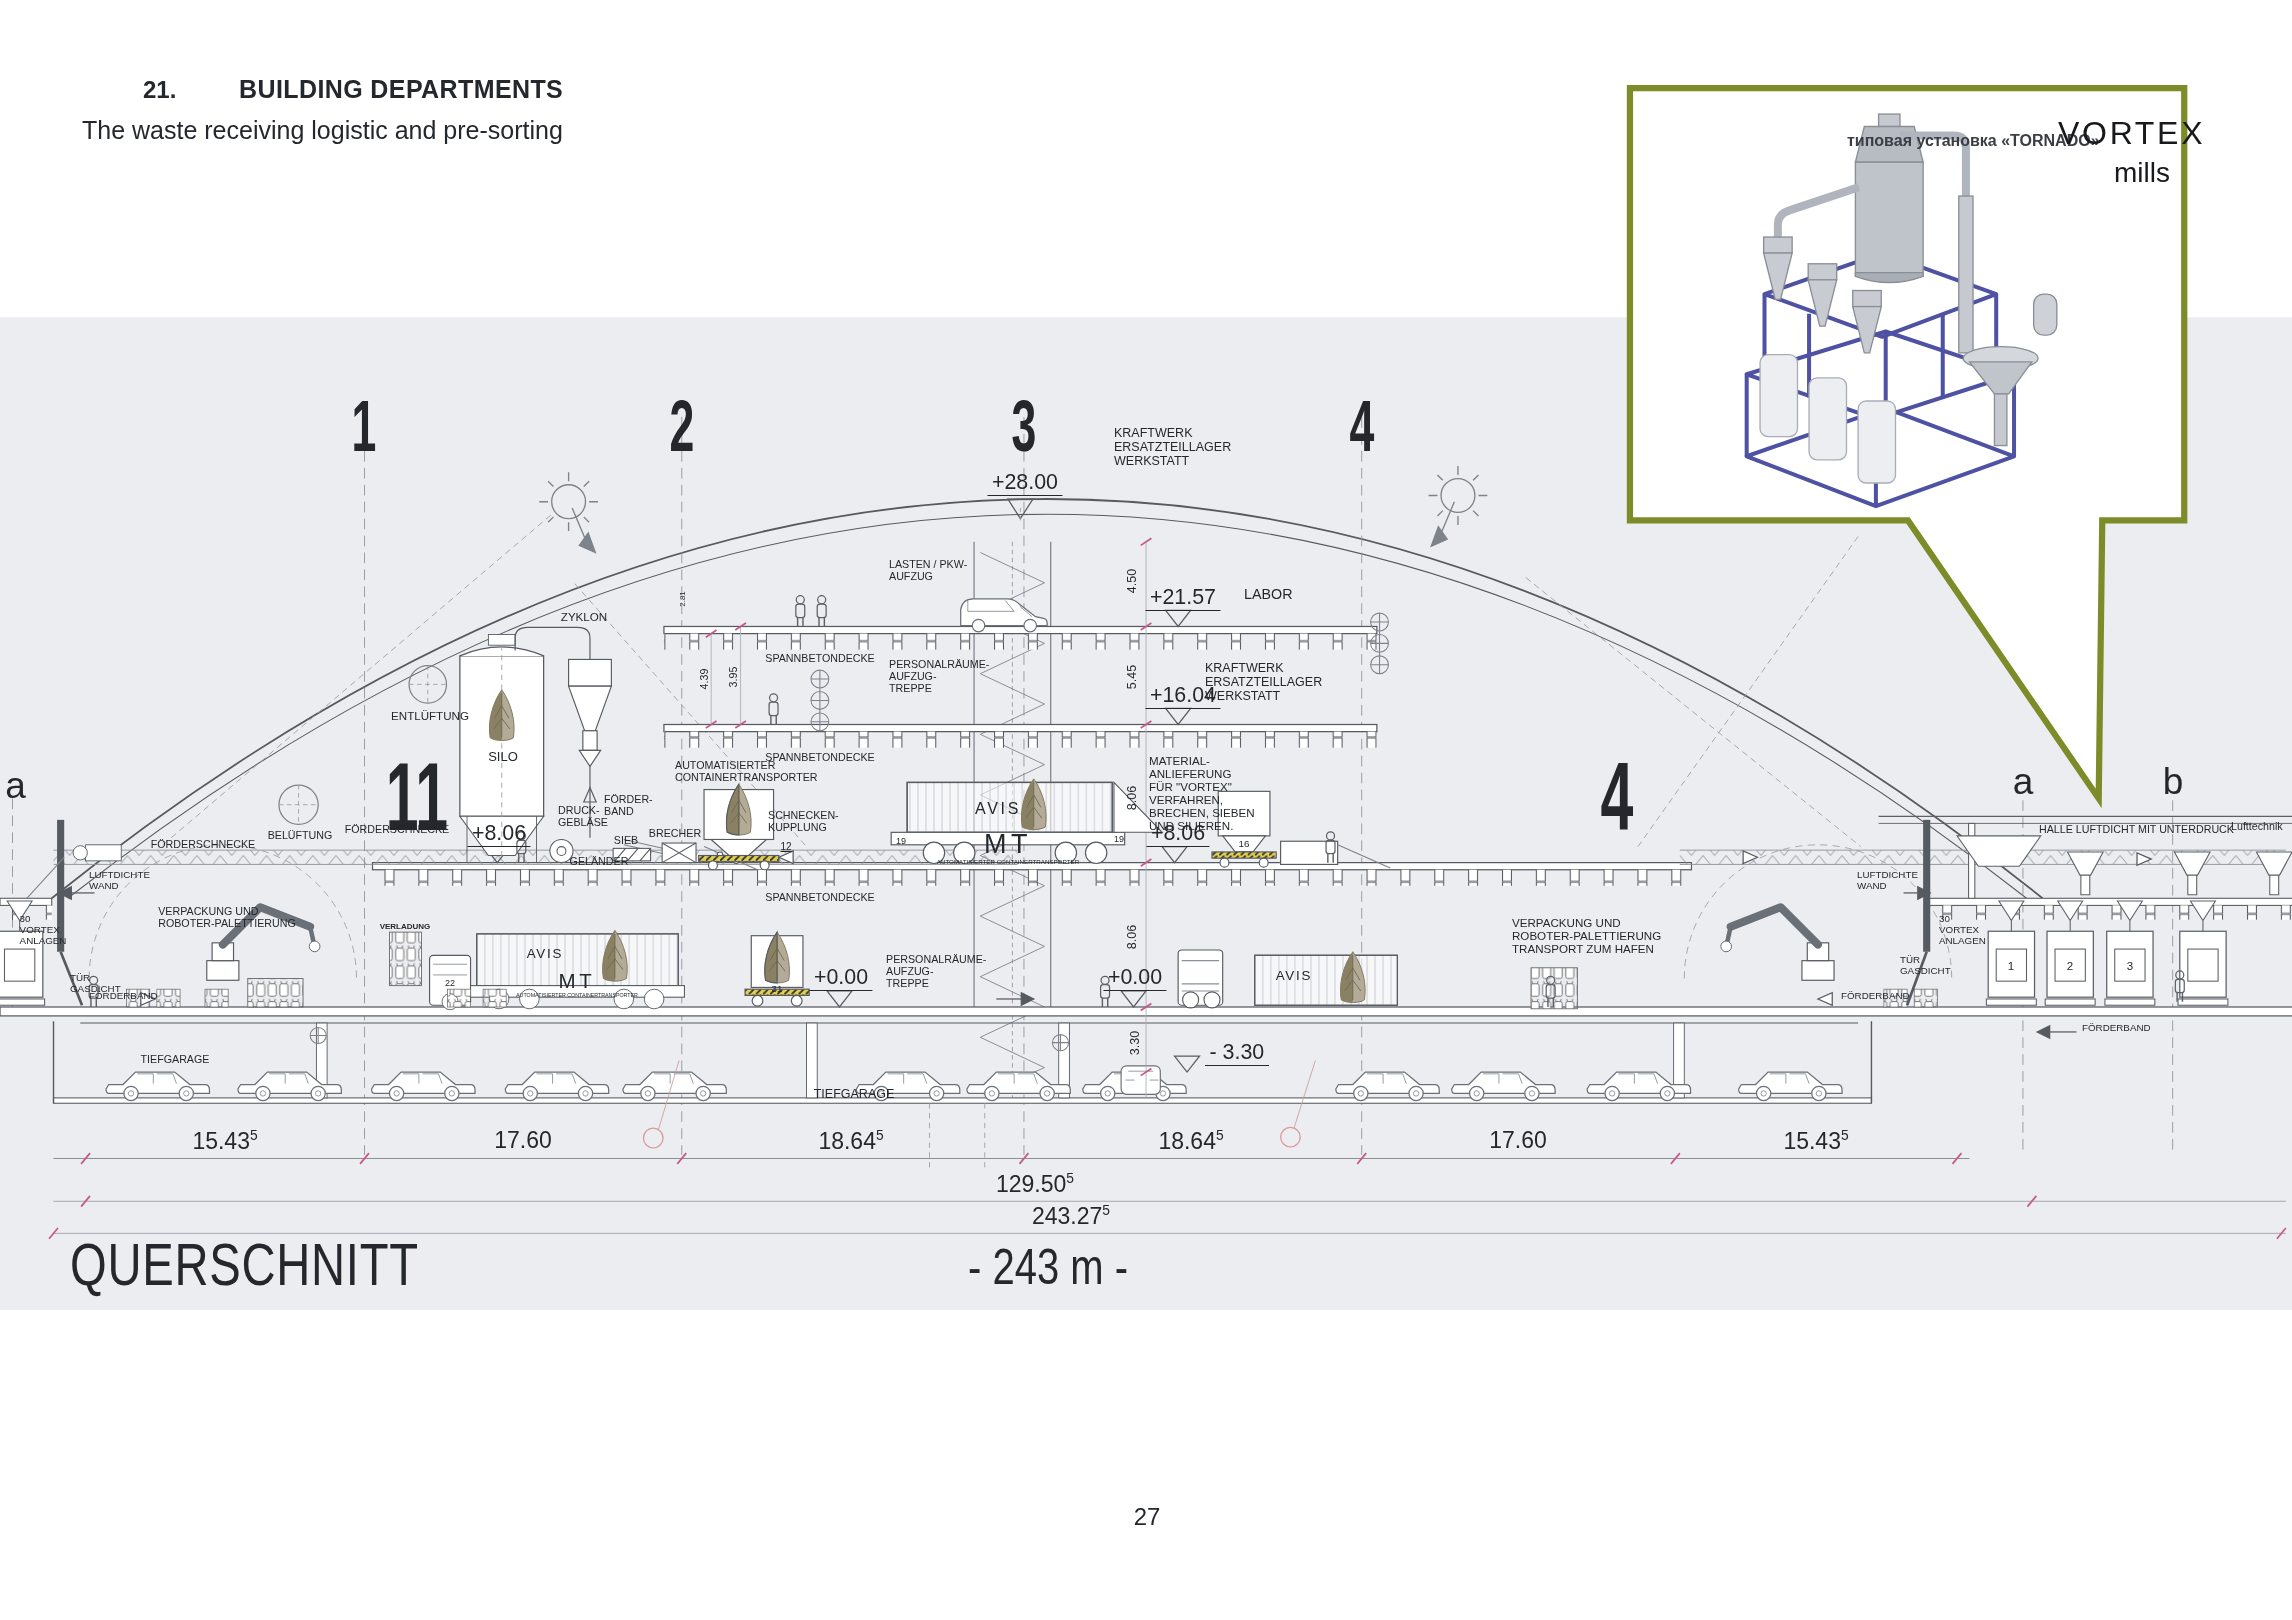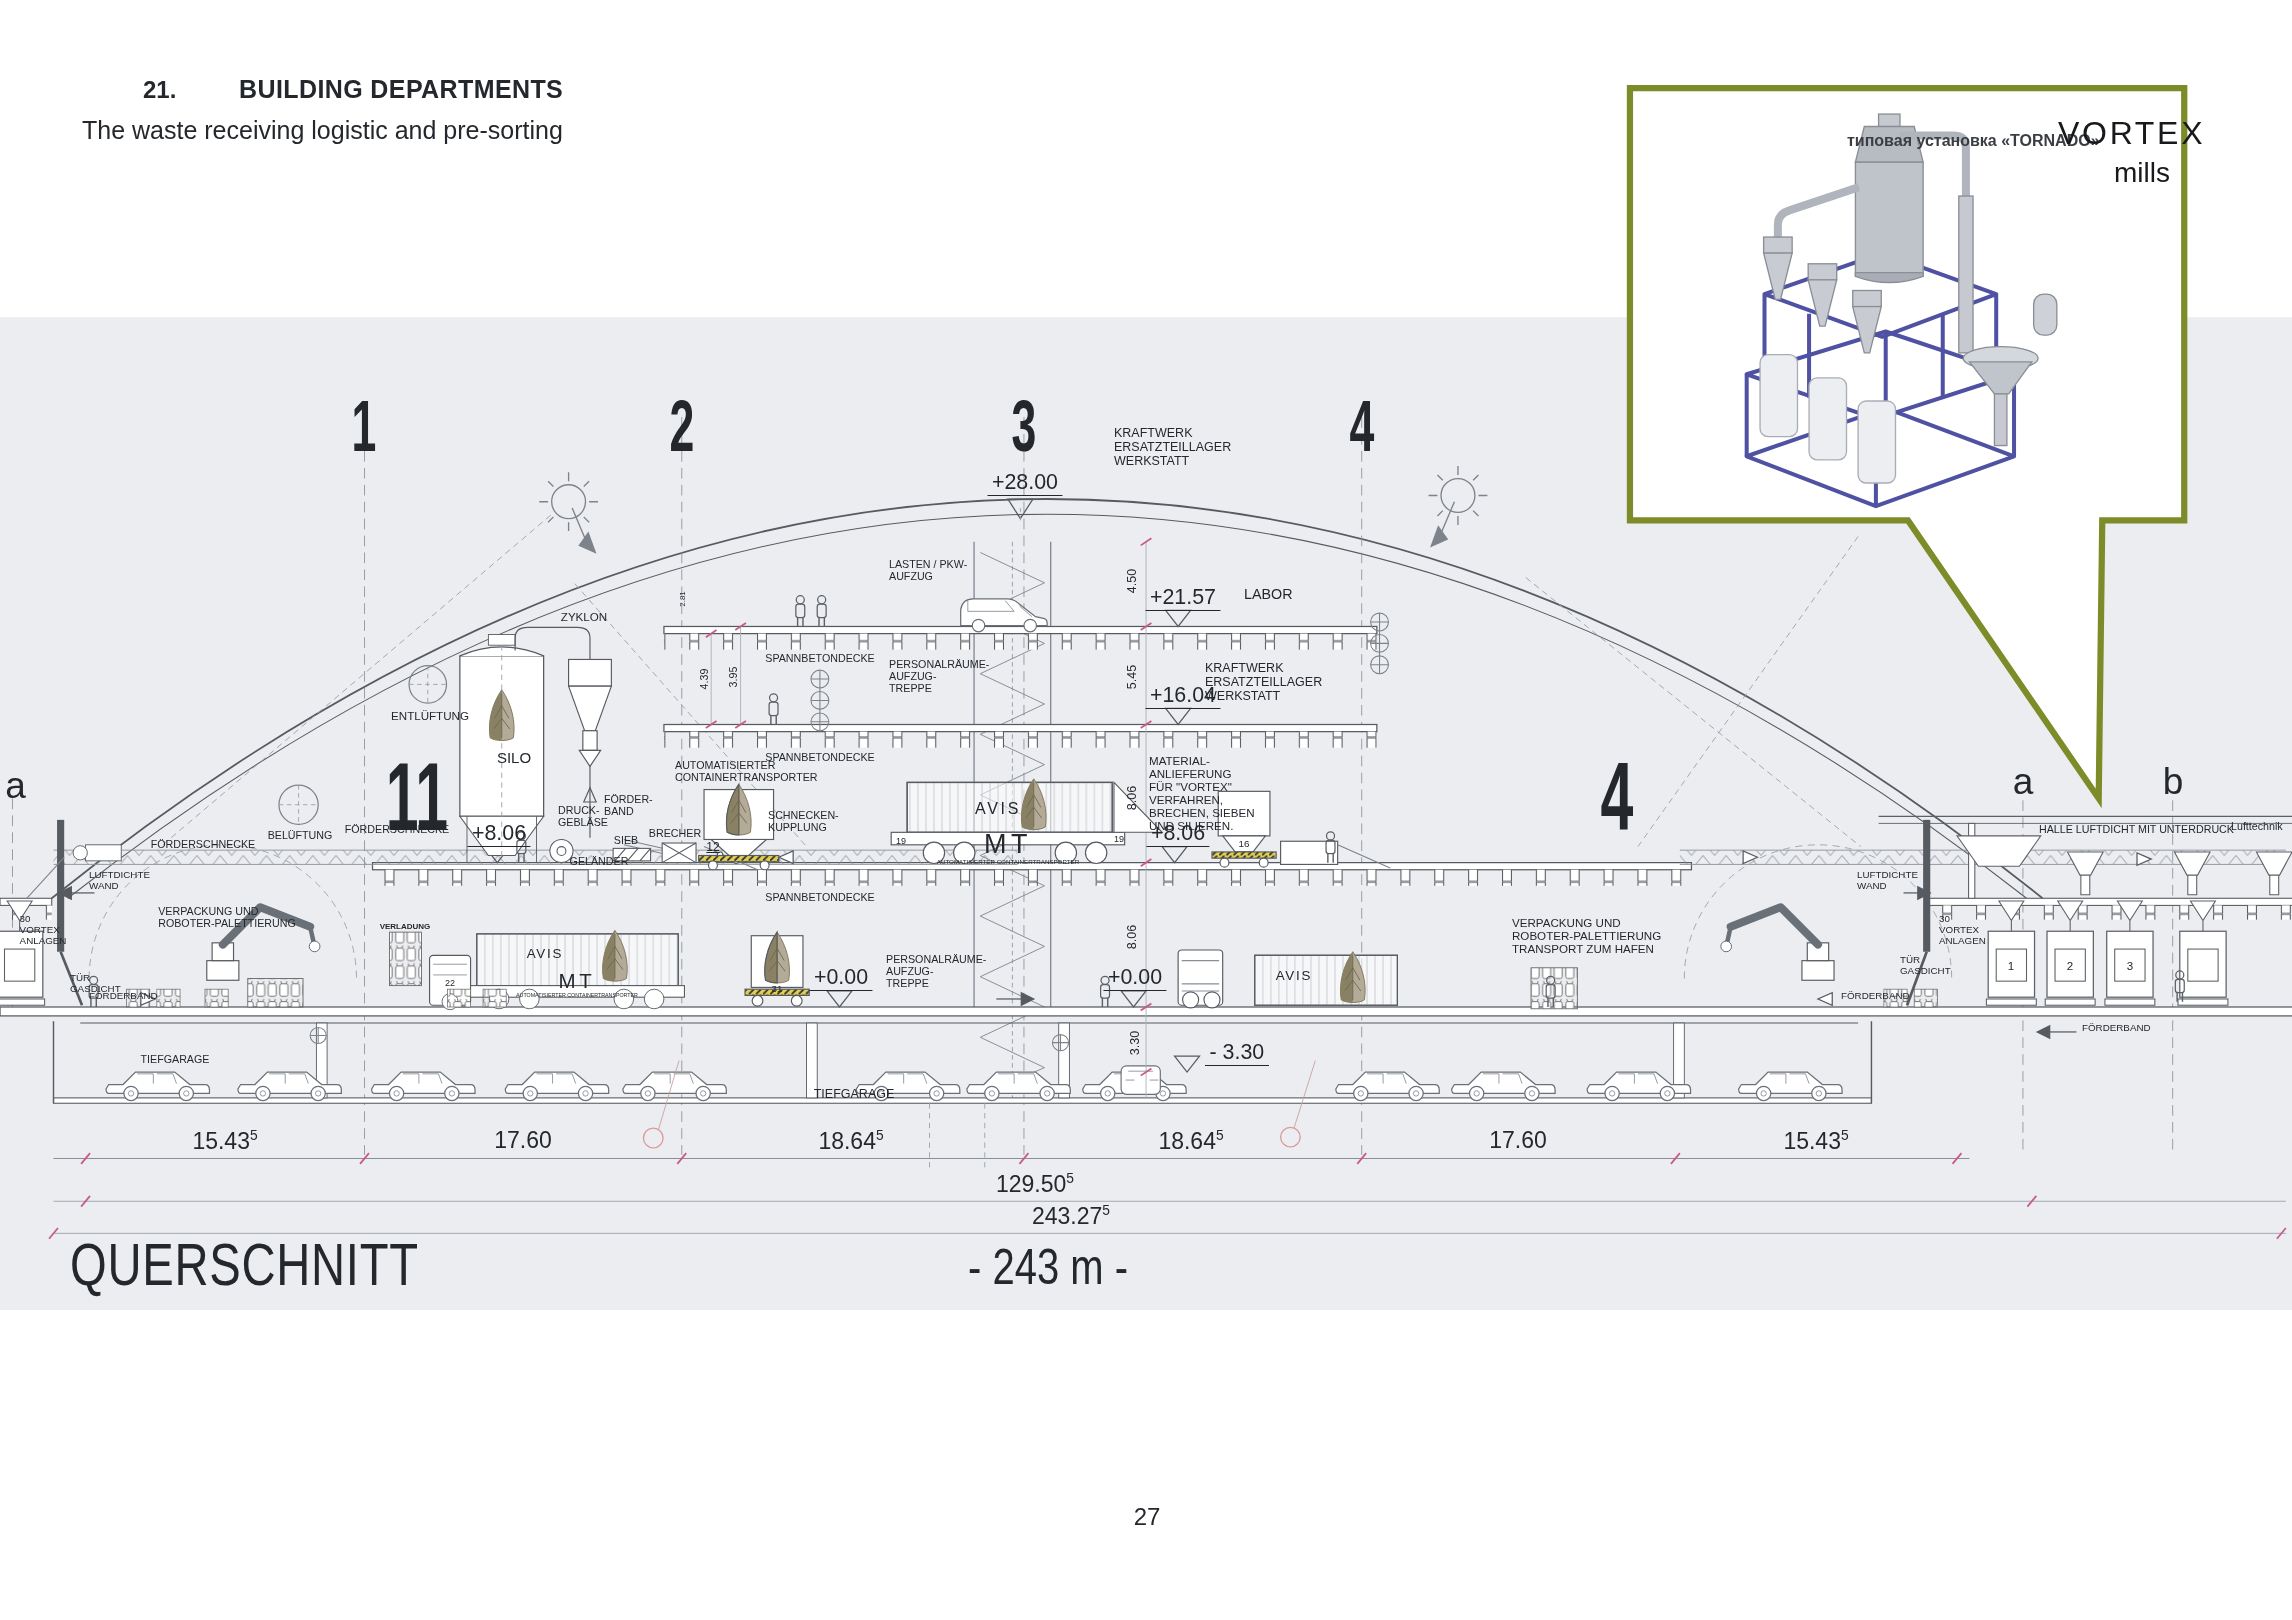--- a/index.html
+++ b/index.html
@@ -539,21 +539,21 @@
 AUFZUG-
 TREPPE</div>
   <div class="lbl" style="left:886px;top:953px;font-size:10.7px;">PERSONALRÄUME-
 AUFZUG-
 TREPPE</div>
   <div class="lbl cc" style="left:820px;top:652px;font-size:10.7px;">SPANNBETONDECKE</div>
   <div class="lbl cc" style="left:820px;top:751px;font-size:10.7px;">SPANNBETONDECKE</div>
   <div class="lbl cc" style="left:820px;top:891px;font-size:10.7px;">SPANNBETONDECKE</div>
   <div class="lbl cc" style="left:584px;top:610px;font-size:11.6px;">ZYKLON</div>
   <div class="lbl cc" style="left:430px;top:709px;font-size:11.6px;">ENTLÜFTUNG</div>
-  <div class="lbl cc" style="left:514px;top:750px;font-size:15px;">SILO</div>
+  <div class="lbl cc" style="left:503px;top:750px;font-size:13px;">SILO</div>
   <div class="lbl cc" style="left:300px;top:829px;font-size:10.7px;">BELÜFTUNG</div>
   <div class="lbl cc" style="left:203px;top:838px;font-size:10.7px;">FÖRDERSCHNECKE</div>
   <div class="lbl cc" style="left:397px;top:823px;font-size:10.7px;">FÖRDERSCHNECKE</div>
   <div class="lbl cc" style="left:599px;top:855px;font-size:10.7px;">GELÄNDER</div>
   <div class="lbl" style="left:558px;top:804px;font-size:10.7px;">DRUCK-
 GEBLÄSE</div>
   <div class="lbl" style="left:604px;top:793px;font-size:10.7px;">FÖRDER-
 BAND</div>
   <div class="lbl cc" style="left:626px;top:834px;font-size:10.7px;">SIEB</div>
   <div class="lbl cc" style="left:675px;top:827px;font-size:10.7px;">BRECHER</div>
@@ -598,21 +598,21 @@
   <div class="lbl" style="left:975px;top:800px;font-size:16px;letter-spacing:2.7px;">AVIS</div>
   <div class="lbl cc" style="left:1008px;top:829px;font-size:27px;letter-spacing:4.5px;">MT</div>
   <div class="lbl cc" style="left:1008px;top:859px;font-size:6.2px;">AUTOMATISIERTER CONTAINERTRANSPORTER</div>
   <div class="lbl" style="left:896px;top:836px;font-size:9px;">19</div>
   <div class="lbl" style="left:1114px;top:834px;font-size:9px;">19</div>
   <div class="lbl cc" style="left:545px;top:946px;font-size:13.4px;letter-spacing:1.8px;">AVIS</div>
   <div class="lbl cc" style="left:577px;top:970px;font-size:20.5px;letter-spacing:3.6px;">MT</div>
   <div class="lbl cc" style="left:577px;top:993px;font-size:5.3px;">AUTOMATISIERTER CONTAINERTRANSPORTER</div>
   <div class="lbl cc" style="left:450px;top:978px;font-size:9px;">22</div>
   <div class="lbl cc" style="left:1294px;top:968px;font-size:13.4px;letter-spacing:1.8px;">AVIS</div>
-  <div class="lbl cc" style="left:713px;top:841px;font-size:12px;text-decoration:underline;">12</div>
+  <div class="lbl cc" style="left:786px;top:841px;font-size:10px;text-decoration:underline;">12</div>
   <div class="lbl cc" style="left:1244px;top:839px;font-size:9.8px;">16</div>
   <div class="lbl cc" style="left:777px;top:984px;font-size:9.8px;">31</div>
   <div class="lbl cc" style="left:2011px;top:959px;font-size:11.6px;">1</div>
   <div class="lbl cc" style="left:2070px;top:959px;font-size:11.6px;">2</div>
   <div class="lbl cc" style="left:2130px;top:959px;font-size:11.6px;">3</div>
 
   <div class="lbl cc" style="left:225px;top:1128px;font-size:23px;"><span>15.43</span><sup>5</sup></div>
   <div class="lbl cc" style="left:523px;top:1128px;font-size:23px;"><span>17.60</span></div>
   <div class="lbl cc" style="left:851px;top:1128px;font-size:23px;"><span>18.64</span><sup>5</sup></div>
   <div class="lbl cc" style="left:1191px;top:1128px;font-size:23px;"><span>18.64</span><sup>5</sup></div>

